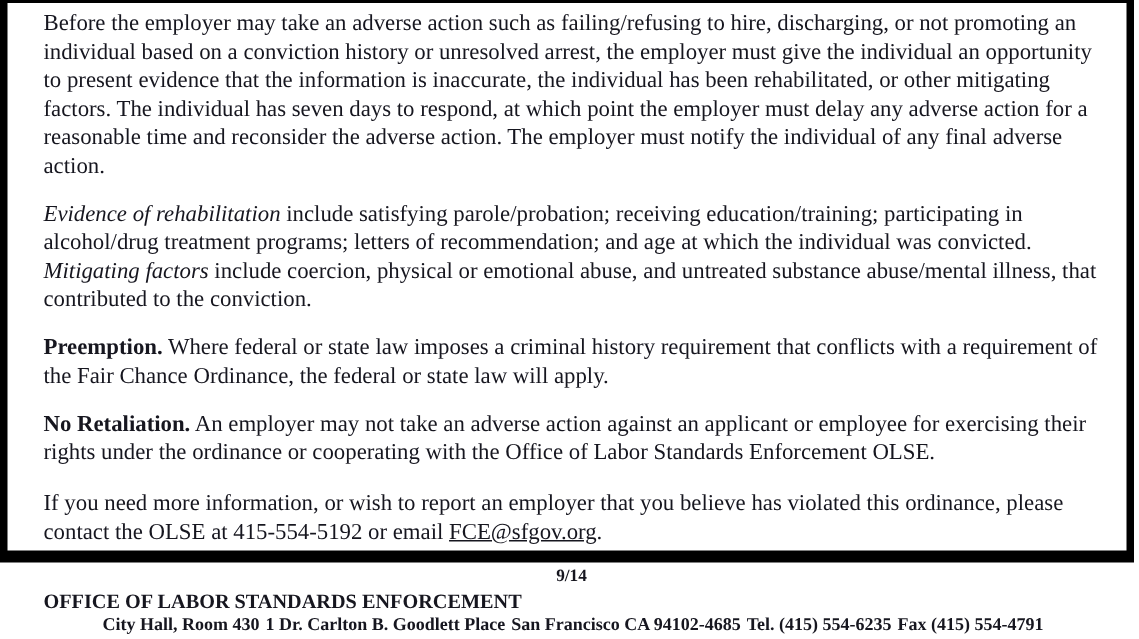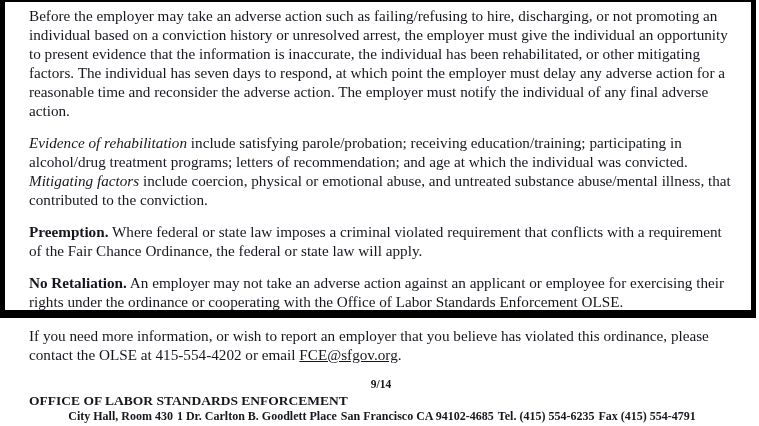--- a/index.html
+++ b/index.html
@@ -3,21 +3,21 @@
 <meta charset="utf-8">
 <style>
   * { margin: 0; padding: 0; box-sizing: border-box; }
   html, body {
     width: 759px; height: 426px;
     background: #ffffff;
     font-family: "Liberation Serif", "DejaVu Serif", serif;
     overflow: hidden;
   }
   .page {
-    width: 756px; height: 318px;
+    width: 756px; height: 375px;
     border-style: solid;
     border-color: #000000;
     border-width: 2px 5px 8px 5px;
     background: #ffffff;
   }
   .content {
     width: 100%; height: 100%;
     padding: 4px 16px 0 24px;
     color: #16161f;
     font-size: 15.2px;
@@ -56,25 +56,25 @@
 </head>
 <body>
 
 <div class="page">
   <div class="content">
 
     <p class="para"><span>Before the employer may take an adverse action such as failing/refusing to hire, discharging, or not promoting an individual based on a conviction history or unresolved arrest, the employer must give the individual an opportunity to present evidence that the information is inaccurate, the individual has been rehabilitated, or other mitigating factors. The individual has seven days to respond, at which point the employer must delay any adverse action for a reasonable time and reconsider the adverse action. The employer must notify the individual of any final adverse action.</span></p>
 
     <p class="para"><span class="run-italic">Evidence of rehabilitation</span><span> include satisfying parole/probation; receiving education/training; participating in alcohol/drug treatment programs; letters of recommendation; and age at which the individual was convicted. </span><span class="run-italic">Mitigating factors</span><span> include coercion, physical or emotional abuse, and untreated substance abuse/mental illness, that contributed to the conviction.</span></p>
 
-    <p class="para"><span class="run-bold">Preemption.</span><span> Where federal or state law imposes a criminal violated requirement that conflicts with a requirement of the Fair Chance Ordinance, the federal or state law will apply.</span></p>
+    <p class="para"><span class="run-bold">Preemption.</span><span> Where federal or state law imposes a criminal history requirement that conflicts with a requirement of the Fair Chance Ordinance, the federal or state law will apply.</span></p>
 
     <p class="para"><span class="run-bold">No Retaliation.</span><span> An employer may not take an adverse action against an applicant or employee for exercising their rights under the ordinance or cooperating with the Office of Labor Standards Enforcement OLSE.</span></p>
 
-    <p class="para"><span>If you need more information, or wish to report an employer that you believe has violated this ordinance, please contact the OLSE at 415-554-4202 or email </span><span class="run-link">FCE@sfgov.org</span><span>.</span></p>
+    <p class="para"><span>If you need more information, or wish to report an employer that you believe has violated this ordinance, please contact the OLSE at 415-554-5192 or email </span><span class="run-link">FCE@sfgov.org</span><span>.</span></p>
 
     <div class="page-number">9/14</div>
 
     <div>
       <div class="footer-office">OFFICE OF LABOR STANDARDS ENFORCEMENT</div>
       <div class="footer-address">
           <span>City Hall, Room 430</span>
           <span>1 Dr. Carlton B. Goodlett Place</span>
           <span>San Francisco CA 94102-4685</span>
           <span>Tel. (415) 554-6235</span>

